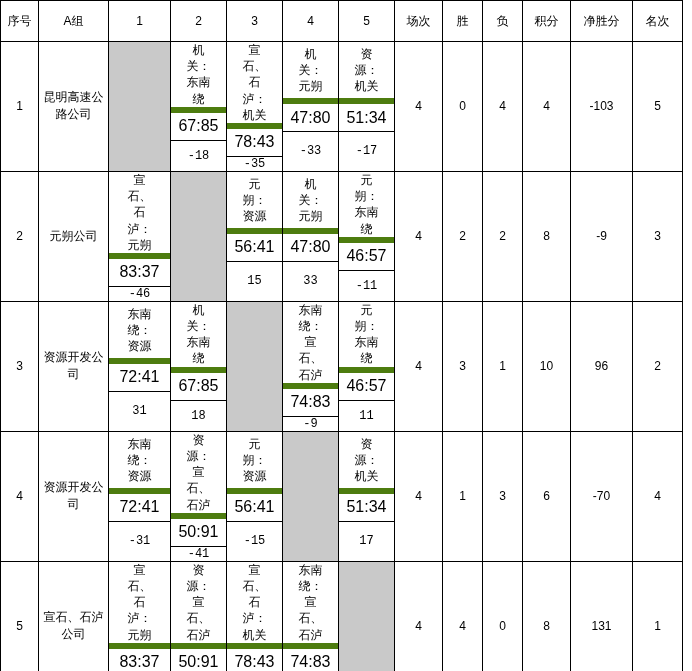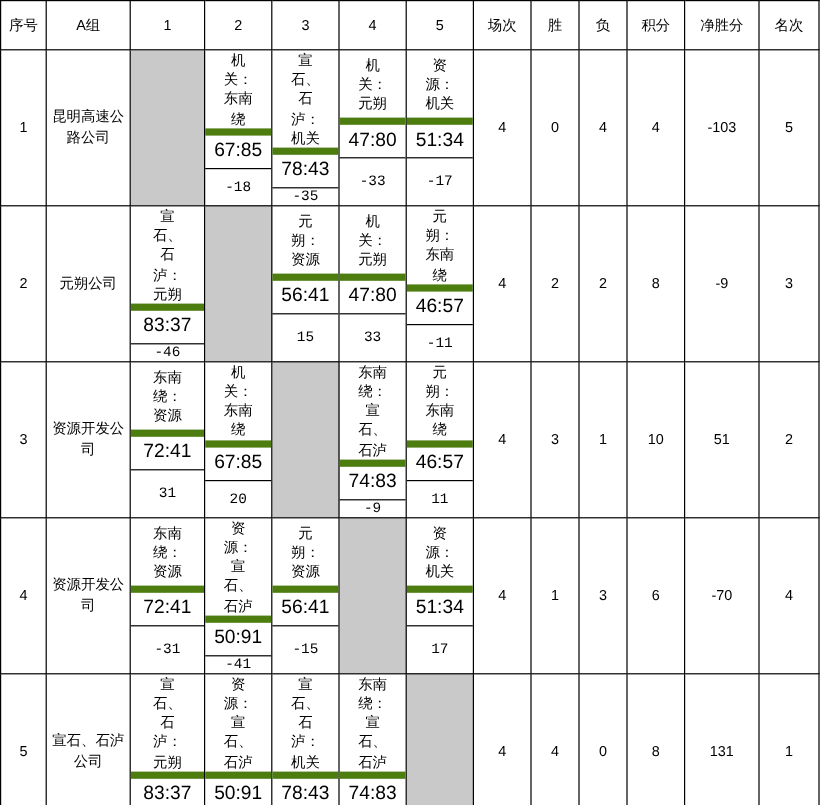--- a/index.html
+++ b/index.html
@@ -208,21 +208,21 @@
           <div class="cellwrap">
             <div class="seg-names">东南绕：资源</div>
             <div class="seg-score">72:41</div>
             <div class="seg-diff">31</div>
           </div>
         </td>
         <td class="matchcell">
           <div class="cellwrap">
             <div class="seg-names">机关：东南绕</div>
             <div class="seg-score">67:85</div>
-            <div class="seg-diff">20</div>
+            <div class="seg-diff">18</div>
           </div>
         </td>
         <td class="matchcell diagcell"></td>
         <td class="matchcell">
           <div class="cellwrap">
             <div class="seg-names">东南绕：宣石、石泸</div>
             <div class="seg-score">74:83</div>
             <div class="seg-diff">-9</div>
           </div>
         </td>
@@ -230,21 +230,21 @@
           <div class="cellwrap">
             <div class="seg-names">元朔：东南绕</div>
             <div class="seg-score">46:57</div>
             <div class="seg-diff">11</div>
           </div>
         </td>
         <td class="stat">4</td>
         <td class="stat">3</td>
         <td class="stat">1</td>
         <td class="stat">10</td>
-        <td class="stat">51</td>
+        <td class="stat">96</td>
         <td class="stat">2</td>
       </tr>
       <tr>
         <td class="rank-cell">4</td>
         <td class="team-cell">资源开发公司</td>
         <td class="matchcell">
           <div class="cellwrap">
             <div class="seg-names">东南绕：资源</div>
             <div class="seg-score">72:41</div>
             <div class="seg-diff">-31</div>

